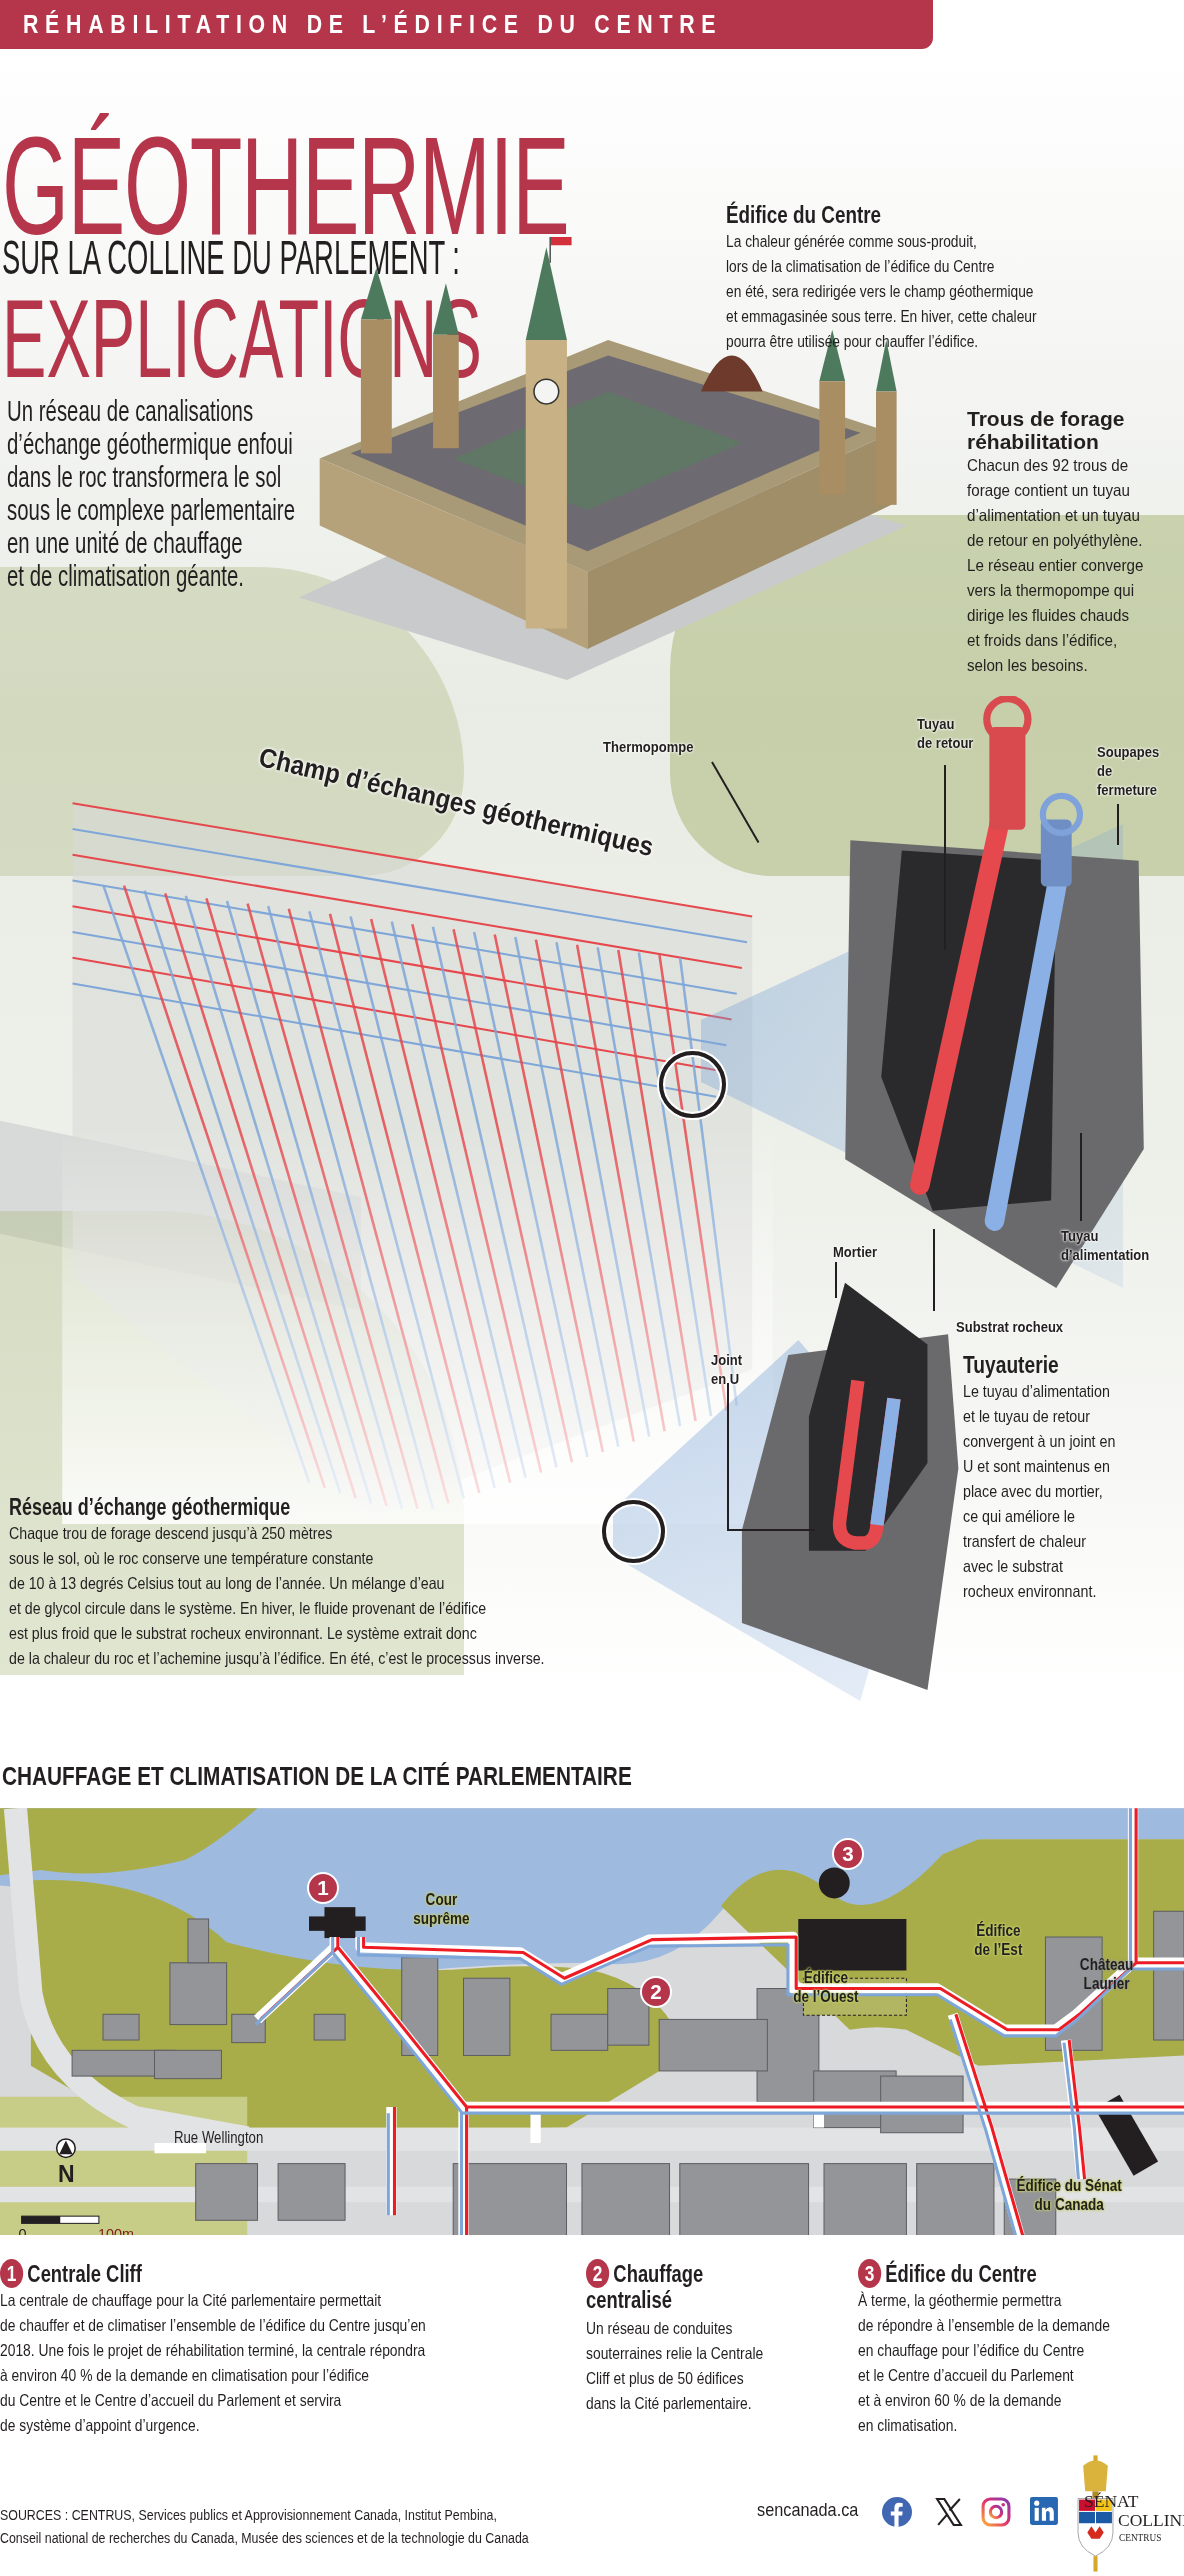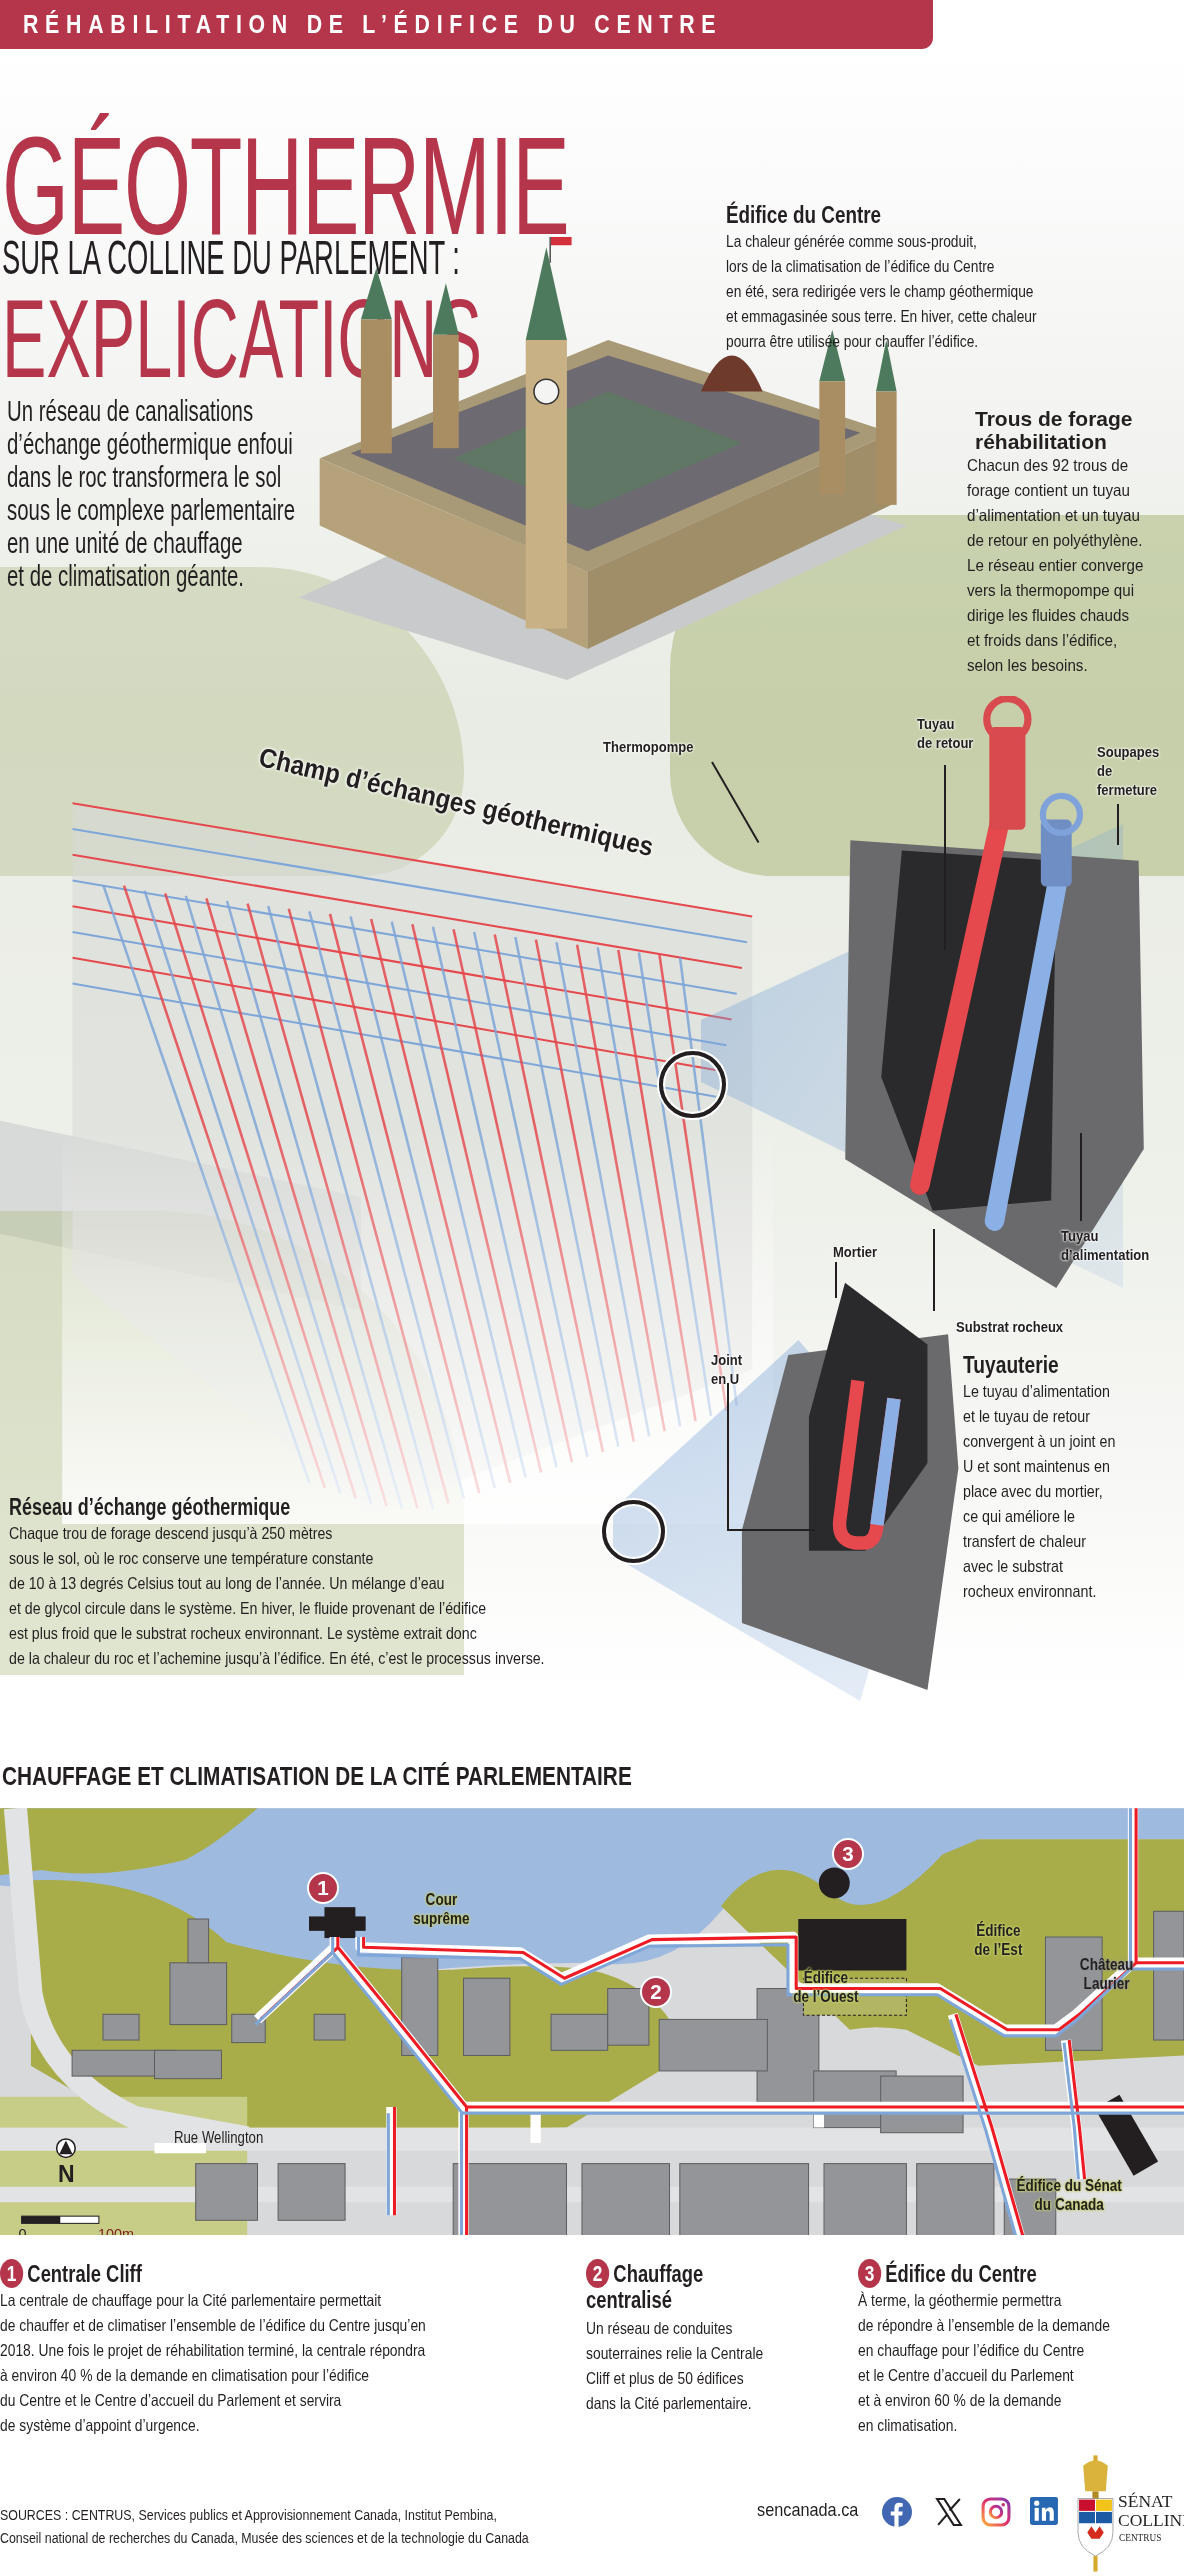--- a/index.html
+++ b/index.html
@@ -27,21 +27,21 @@
   .intro div { white-space: nowrap; }
 
   
   .callout h3 { font-weight: 700; color: #231f20; white-space: nowrap; }
   .callout p { color: #231f20; white-space: nowrap; }
   .c-centre { left: 726px; top: 202px; }
   .c-centre h3 { font-size: 23px; transform: scaleX(0.82); transform-origin: left; }
   .c-centre p { font-size: 16px; line-height: 25px; transform: scaleX(0.86); transform-origin: left; }
 
   .c-trous { left: 967px; top: 407px; }
-  .c-trous h3 { font-size: 21px; line-height: 23px; margin-left: 8px; }
+  .c-trous h3 { font-size: 21px; line-height: 23px; }
   .c-trous p { font-size: 16.5px; line-height: 25px; transform: scaleX(0.92); transform-origin: left; }
 
   .c-reseau { left: 9.3px; top: 1494px; }
   .c-reseau h3 { font-size: 23px; transform: scaleX(0.78); transform-origin: left; }
   .c-reseau p { font-size: 16.5px; line-height: 25px; transform: scaleX(0.86); transform-origin: left; }
 
   .c-tuyau { left: 963px; top: 1351px; }
   .c-tuyau h3 { font-size: 24px; transform: scaleX(0.8); transform-origin: left; }
   .c-tuyau p { font-size: 17px; line-height: 25px; transform: scaleX(0.84); transform-origin: left; }
 
@@ -456,16 +456,16 @@
   <path d="M 12 20 Q 36 0 60 20 L 56 70 H 16 Z" fill="#d9b33b"></path>
   <rect x="30" y="70" width="12" height="14" fill="#b08a22"></rect>
   <path d="M 2 84 H 70 V 150 Q 70 180 36 196 Q 2 180 2 150 Z" fill="#fff" stroke="#555" stroke-width="1"></path>
   <rect x="4" y="86" width="31" height="22" fill="#c8102e"></rect>
   <rect x="37" y="86" width="31" height="22" fill="#f2c318"></rect>
   <rect x="4" y="110" width="31" height="22" fill="#1c5aa6"></rect>
   <rect x="37" y="110" width="31" height="22" fill="#1c5aa6"></rect>
   <path d="M 20 150 L 28 138 L 36 150 L 44 138 L 52 150 L 44 162 H 28 Z" fill="#d52b1e"></path>
   <rect x="32" y="196" width="8" height="30" fill="#d4a92c"></rect>
 </svg>
-<div class="abs senate-txt" style="left:1118px;top:2493px;font-size:17.5px;">SÉNAT</div>
+<div class="abs senate-txt" style="left:1084px;top:2493px;font-size:17.5px;">SÉNAT</div>
 <div class="abs senate-txt" style="left:1118px;top:2512px;font-size:17.5px;">COLLINE</div>
 <div class="abs senate-txt" style="left:1119px;top:2534px;font-size:9.3px;">CENTRUS</div>
 
 
 </body></html>

